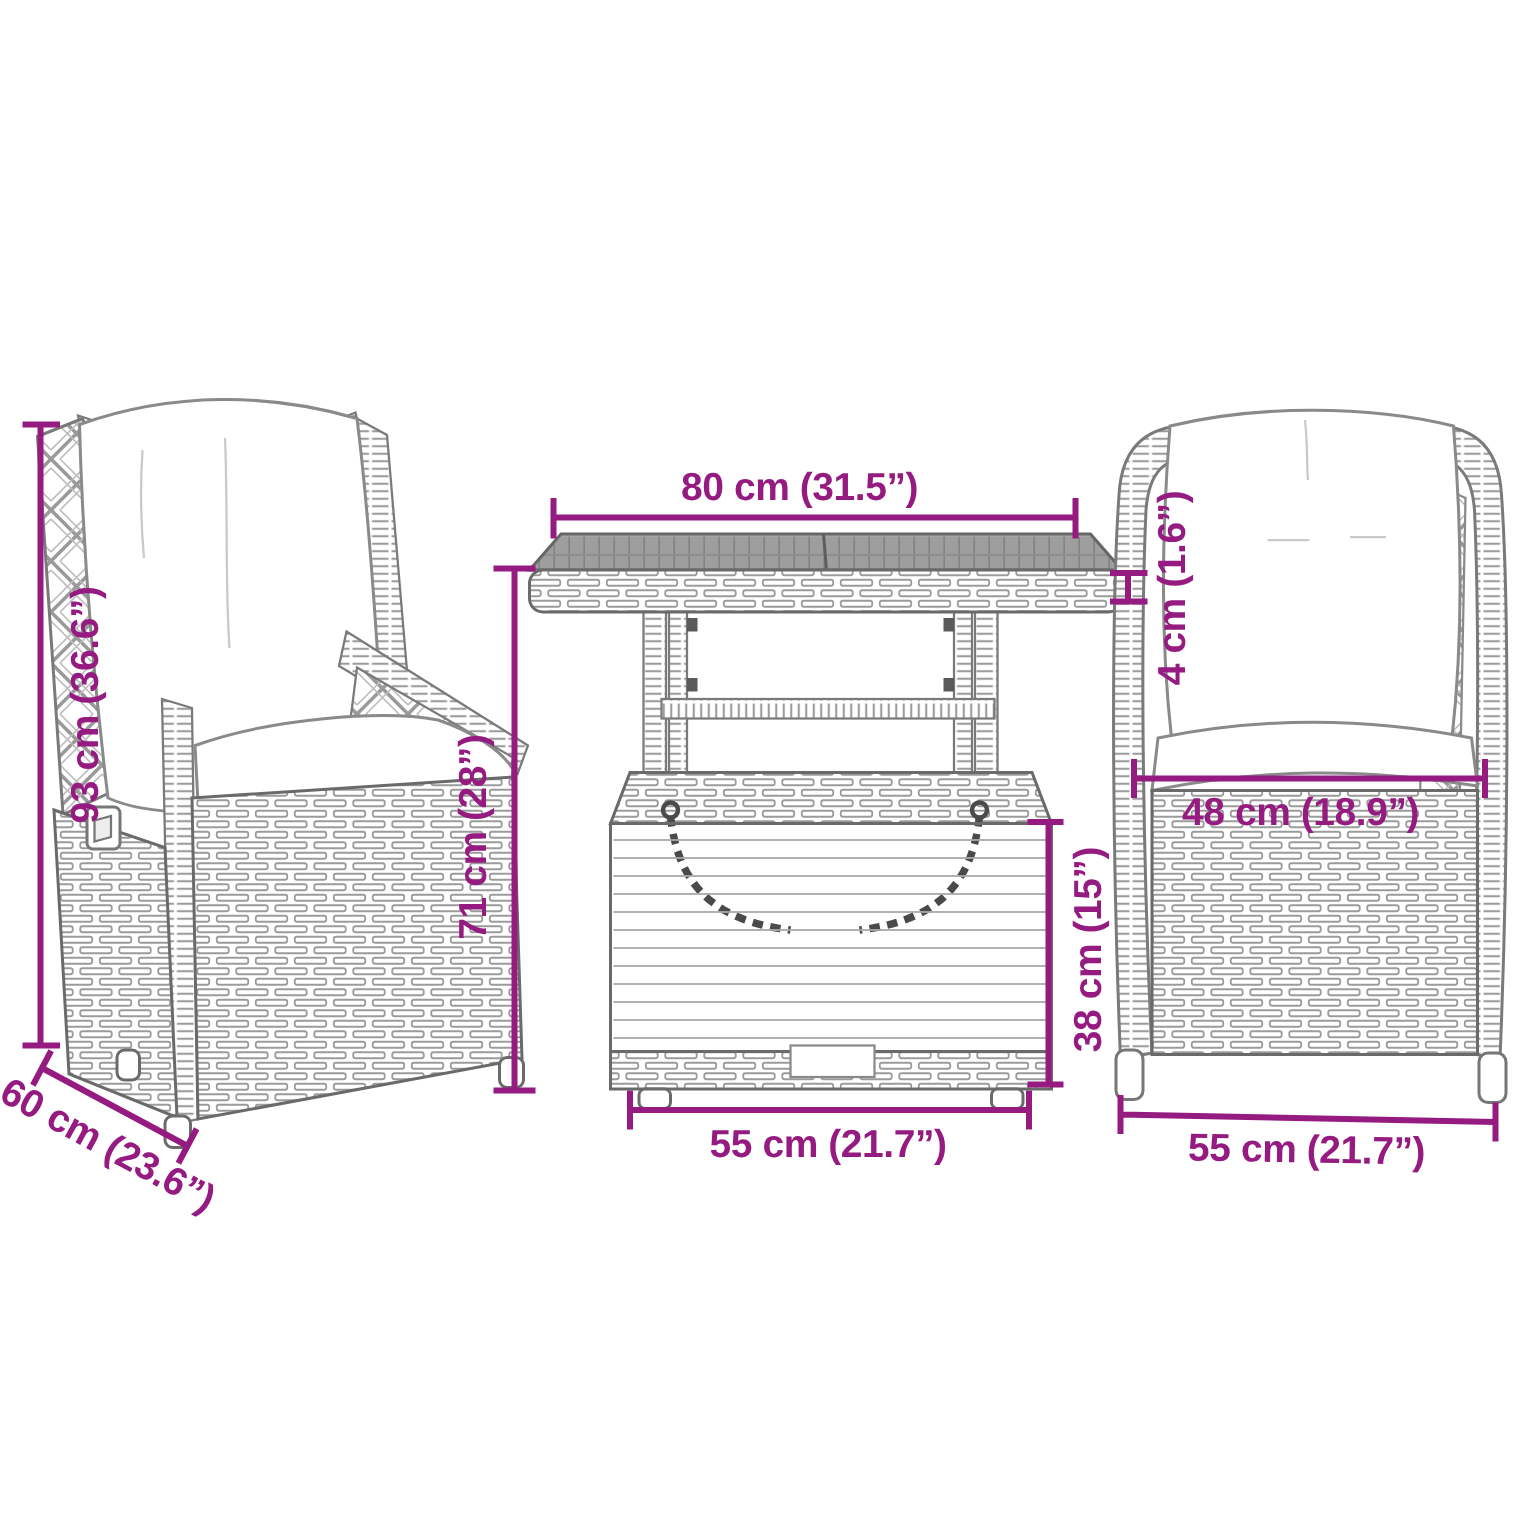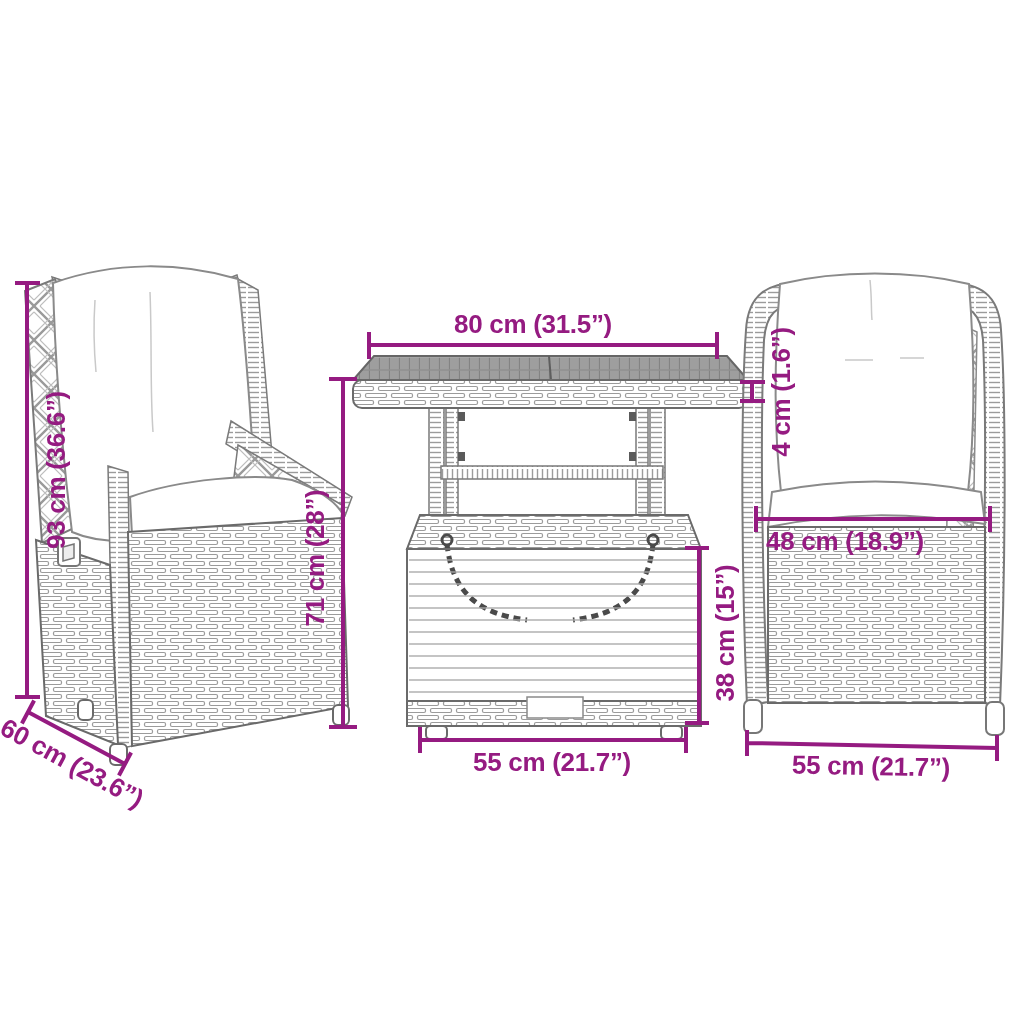--- a/index.html
+++ b/index.html
@@ -152,18 +152,18 @@
       <path d="M420,740 H686 M420,727 V753 M686,727 V753"></path>
       <path d="M747,743 L997,748 M747,730 V756 M997,735 V761"></path>
     </g>
   </svg>
 
   <span class="dim" style="left:533px;top:324px;text-align:right;">80 cm (31.5”)</span>
   <span class="dim rot-ccw" style="left:56px;top:470px;">93 cm (36.6”)</span>
   <span class="dim rot-ccw" style="left:315px;top:558px;">71 cm (28”)</span>
   <span class="dim rot-diag" style="left:72px;top:763px;">60 cm (23.6”)</span>
   <span class="dim rot-ccw" style="left:781px;top:392px;">4 cm (1.6”)</span>
-  <span class="dim" style="left:845px;top:541px;">48 cm (18.9”)</span>
+  <span class="dim" style="left:867px;top:541px;">48 cm (18.9”)</span>
   <span class="dim rot-ccw" style="left:725px;top:633px;">38 cm (15”)</span>
   <span class="dim" style="left:552px;top:762px;">55 cm (21.7”)</span>
   <span class="dim rot-slight" style="left:871px;top:766px;">55 cm (21.7”)</span>
 
 </div>
 
 </body></html>

